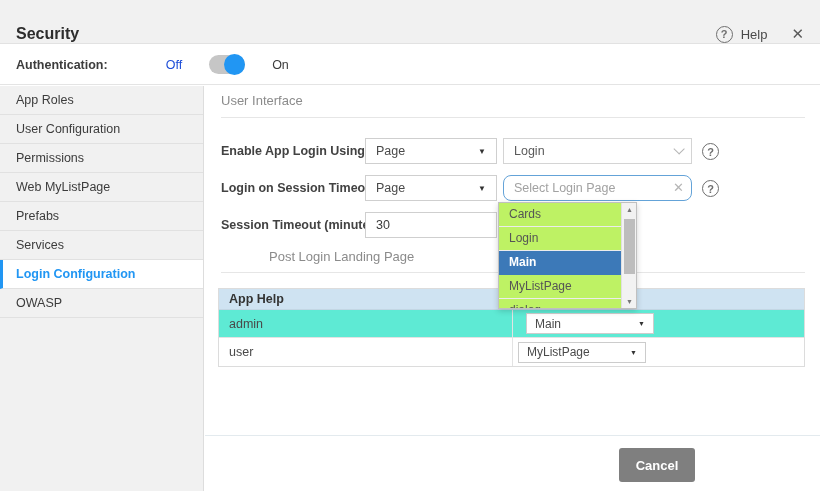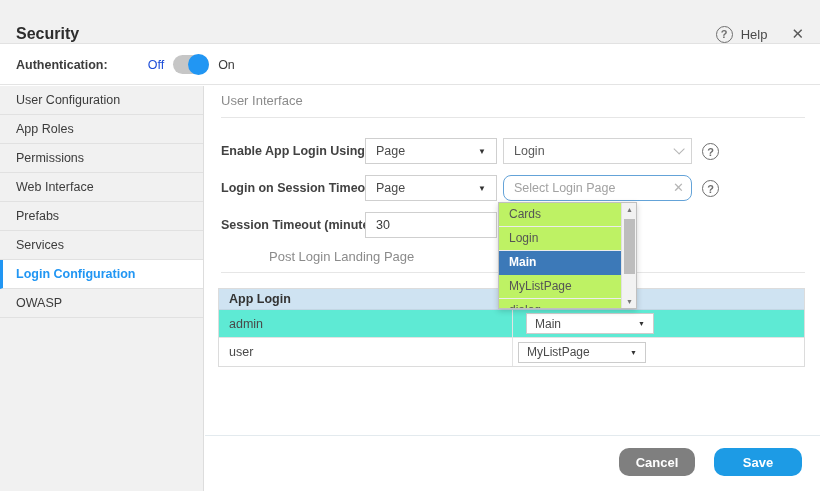--- a/index.html
+++ b/index.html
@@ -24,21 +24,21 @@
     display:inline-flex; align-items:center; justify-content:center;
     font-size:11px; color:#6e6e6e; font-weight:600; cursor:pointer;
   }
   .help-label { font-size:13px; color:#4a4a4a; cursor:pointer; }
   .close-x { font-size:15px; color:#5a5a5a; margin-left:16px; cursor:pointer; }
 
   
   .authbar {
     position:absolute; top:45px; left:0; width:820px; height:40px;
     background:#fff; border-bottom:1px solid #e4e4e4;
-    display:flex; align-items:center; padding:0 16px;
+    display:flex; align-items:center; padding:0 16px;gap:18px;
   }
   .auth-label { font-weight:600; color:#3c3c3c; }
   .auth-off { margin-left:40px; color:#1d4ed8; }
   .auth-on  { color:#3c3c3c; }
   .toggle {
     width:36px; height:19px; background:#c6c6c6; border-radius:10px;
     margin:0 9px; position:relative; cursor:pointer;
   }
   .toggle .knob {
     position:absolute; right:0px; top:-1px; width:21px; height:21px;
@@ -125,21 +125,21 @@
     position:absolute; top:0; right:0; width:15px; height:105px;
     background:#f2f2f2; border-left:1px solid #e0e0e0;
   }
   .dd-arrow { position:absolute; left:0; width:15px; text-align:center; font-size:7px; color:#777; cursor:pointer; }
   .dd-arrow.up { top:3px; } .dd-arrow.down { bottom:3px; }
   .dd-thumb { position:absolute; left:2px; top:16px; width:11px; height:55px; background:#bdbdbd; cursor:pointer; }
 
   
   .footer-rule { position:absolute; left:0; top:349px; width:615px; border-top:1px solid #e3eaee; }
   .btn {
-    position:absolute; top:362px; height:28px; border:none; border-radius:10px;
+    position:absolute; top:362px; height:34px; border:none; border-radius:3px;
     color:#fff; font-size:13px; font-weight:600; cursor:pointer;
     font-family:"Liberation Sans","DejaVu Sans",sans-serif;
   }
   .btn.cancel { left:414px; width:76px; background:#7f7f7f; }
   .btn.save   { left:509px; width:88px; background:#1d9be5; }
 </style>
 </head>
 <body>
 
 <div class="app">
@@ -156,24 +156,24 @@
   <div class="authbar">
     <span class="auth-label">Authentication:</span>
     <span class="auth-off">Off</span>
     <span class="toggle">
       <span class="knob"></span>
     </span>
     <span class="auth-on">On</span>
   </div>
 
   <div class="sidebar">
+    <div class="side-item">App Roles</div>
     <div class="side-item">User Configuration</div>
-    <div class="side-item">App Roles</div>
     <div class="side-item">Permissions</div>
-    <div class="side-item">Web Interface</div>
+    <div class="side-item">Web MyListPage</div>
     <div class="side-item">Prefabs</div>
     <div class="side-item">Services</div>
     <div class="side-item active">Login Configuration</div>
     <div class="side-item">OWASP</div>
   </div>
 
   <div class="content">
 
     <div class="section-title" style="top:7px;">User Interface</div>
     <div class="rule" style="top:31px;"></div>
@@ -198,21 +198,21 @@
     <span class="clear-x" style="left:468px; top:89px;">✕</span>
     <span class="qicon hicon" style="left:497px; top:94px;">?</span>
 
     <div class="form-label" style="top:126px;">Session Timeout (minutes):</div>
     <input class="tbox" style="left: 160px; top: 126px; width: 132px;" type="text" value="30">
 
     <div class="section-title" style="top:163px;margin-left:48px;">Post Login Landing Page</div>
     <div class="rule" style="top:186px;"></div>
 
     <div class="table">
-      <div class="t-head">App Login</div>
+      <div class="t-head">App Help</div>
       <div class="t-row odd">
         <div class="t-cell-role">admin</div>
         <div class="row-sel">
           <span>Main</span>
           <span class="caret">▼</span>
         </div>
       </div>
       <div class="t-row">
         <div class="t-cell-role">user</div>
         <div class="row-sel">
@@ -230,16 +230,15 @@
       <div class="dd-item">dialog</div>
       <div class="dd-scroll">
         <span class="dd-arrow up">▲</span>
         <span class="dd-thumb"></span>
         <span class="dd-arrow down">▼</span>
       </div>
     </div>
 
     <div class="footer-rule"></div>
     <button class="btn cancel">Cancel</button>
-    <button class="btn save">Save</button>
 
   </div>
 </div>
 
 </body></html>

